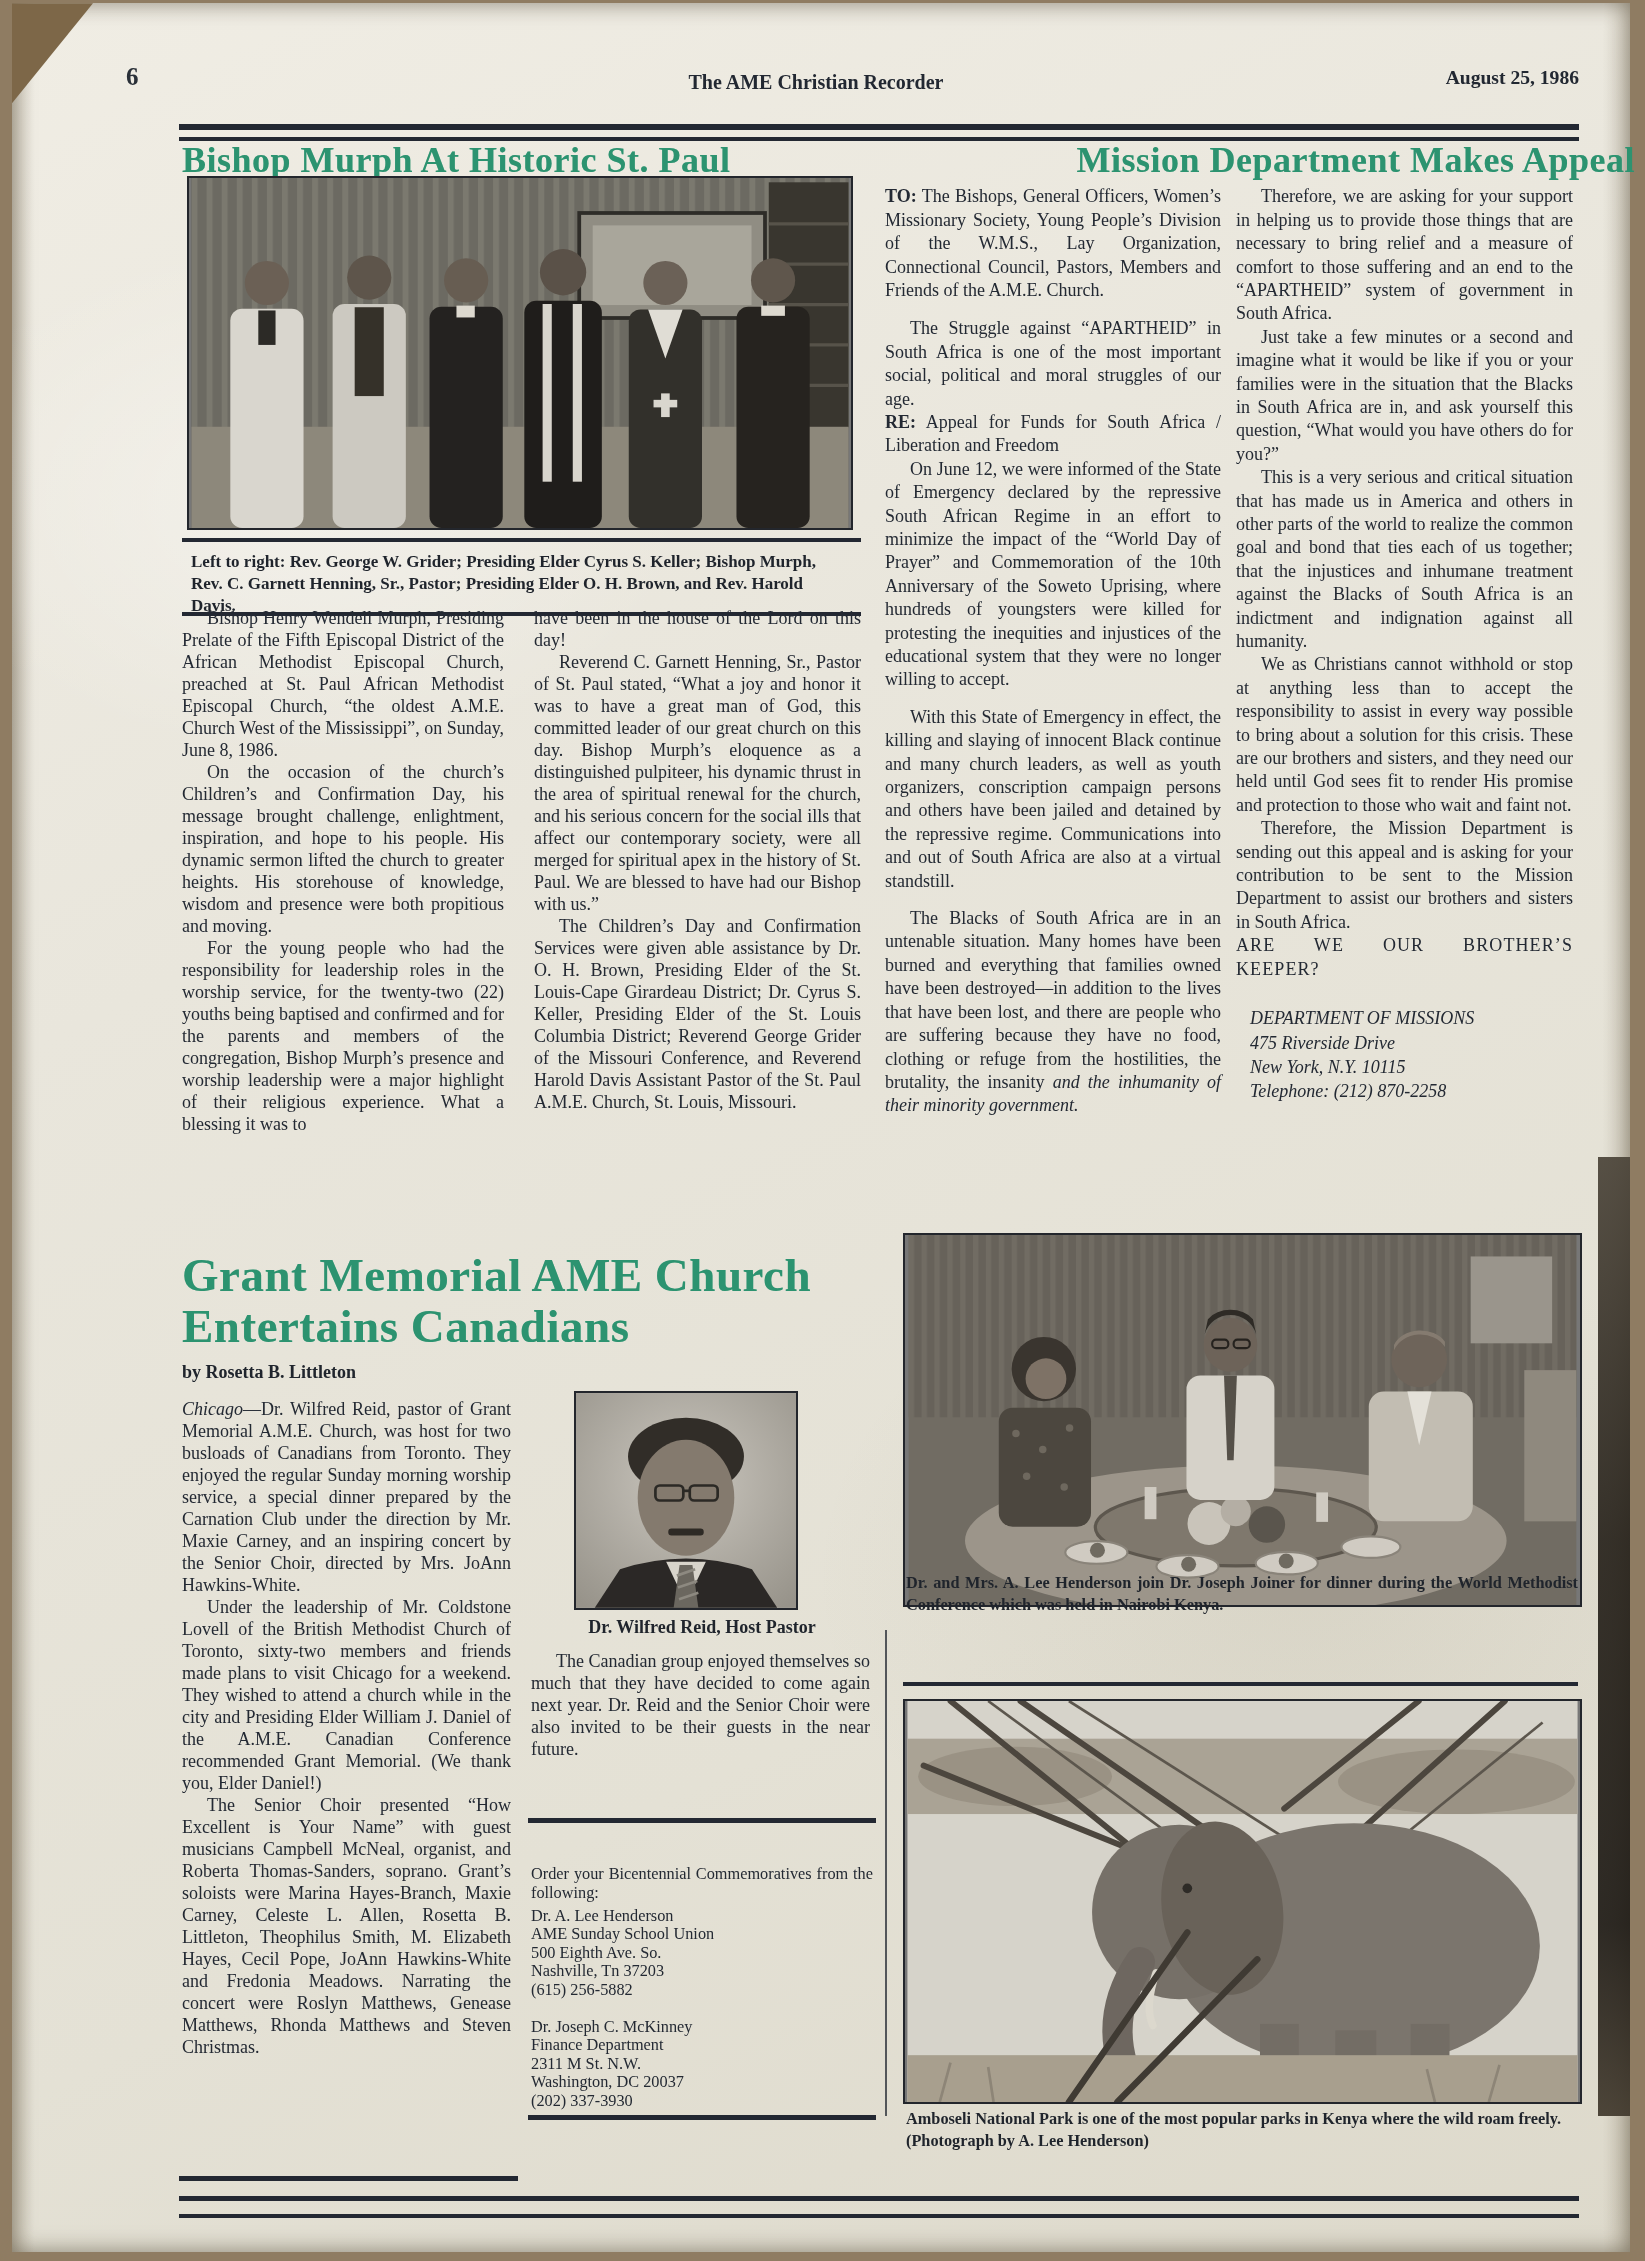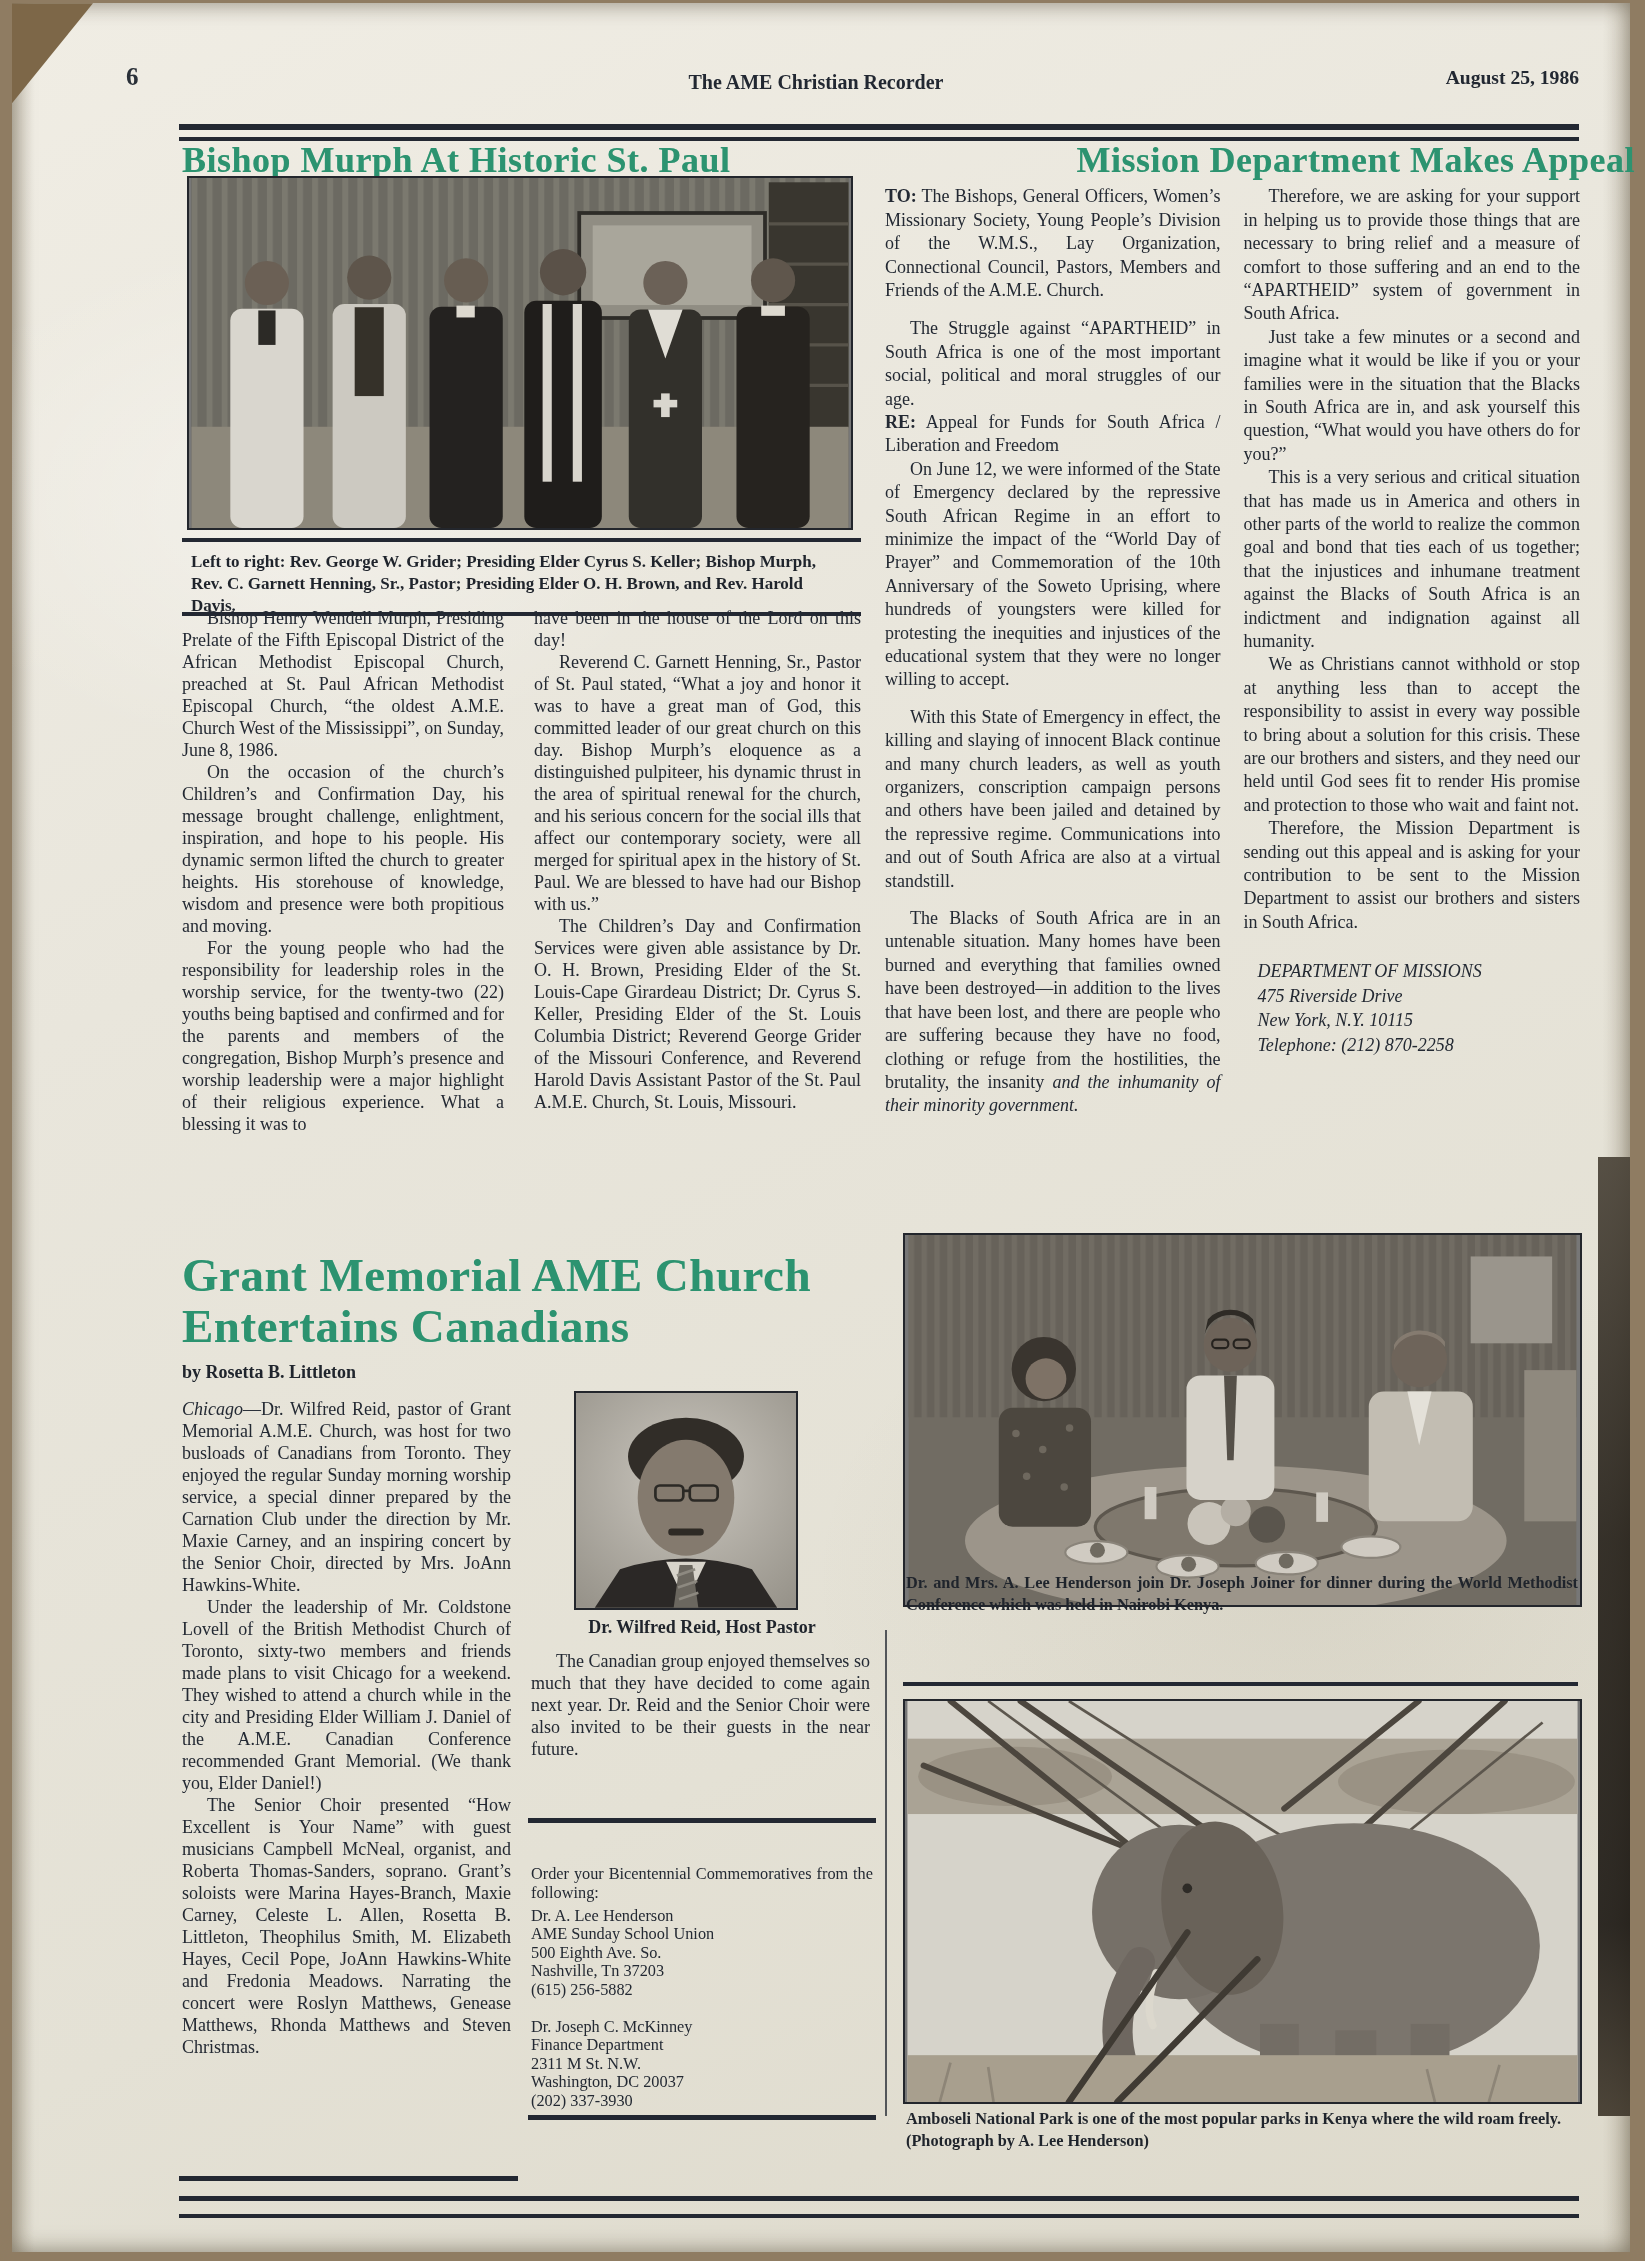--- a/index.html
+++ b/index.html
@@ -136,35 +136,36 @@
       </div>
       <div class="col bodysize" style="width:334px;font-family:Liberation Serif, serif;">
         <p class="para">have been in the house of the Lord on this day!</p>
         <p class="para ind">Reverend C. Garnett Henning, Sr., Pastor of St. Paul stated, “What a joy and honor it was to have a great man of God, this committed leader of our great church on this day. Bishop Murph’s eloquence as a distinguished pulpiteer, his dynamic thrust in the area of spiritual renewal for the church, and his serious concern for the social ills that affect our contemporary society, were all merged for spiritual apex in the history of St. Paul. We are blessed to have had our Bishop with us.”</p>
         <p class="para ind">The Children’s Day and Confirmation Services were given able assistance by Dr. O. H. Brown, Presiding Elder of the St. Louis-Cape Girardeau District; Dr. Cyrus S. Keller, Presiding Elder of the St. Louis Columbia District; Reverend George Grider of the Missouri Conference, and Reverend Harold Davis Assistant Pastor of the St. Paul A.M.E. Church, St. Louis, Missouri.</p>
       </div>
     </div>
 
     <div class="abs headline h-small" style="left:922px;top:136px;width:701px;text-align:right;">Mission Department Makes Appeal</div>
 
-    <div class="abs cols2" style="left:873px;top:182px;width:695px;gap:23px;">
+    <div class="abs cols2" style="left:873px;top:182px;width:695px;gap:15px;">
       <div class="col missionsize" style="width:336px;">
         <p class="para"><b class="pfx">TO:</b><span> The Bishops, General Officers, Women’s Missionary Society, Young People’s Division of the W.M.S., Lay Organization, Connectional Council, Pastors, Members and Friends of the A.M.E. Church.</span></p>
         <p class="para ind" style="margin-top:15px;"><span>The Struggle against “APARTHEID” in South Africa is one of the most important social, political and moral struggles of our age.</span></p>
         <p class="para"><b class="pfx">RE:</b><span> Appeal for Funds for South Africa / Liberation and Freedom</span></p>
         <p class="para ind"><span>On June 12, we were informed of the State of Emergency declared by the repressive South African Regime in an effort to minimize the impact of the “World Day of Prayer” and Commemoration of the 10th Anniversary of the Soweto Uprising, where hundreds of youngsters were killed for protesting the inequities and injustices of the educational system that they were no longer willing to accept.</span></p>
         <p class="para ind" style="margin-top:14px;"><span>With this State of Emergency in effect, the killing and slaying of innocent Black continue and many church leaders, as well as youth organizers, conscription campaign persons and others have been jailed and detained by the repressive regime. Communications into and out of South Africa are also at a virtual standstill.</span></p>
         <p class="para ind" style="margin-top:14px;"><span>The Blacks of South Africa are in an untenable situation. Many homes have been burned and everything that families owned have been destroyed—in addition to the lives that have been lost, and there are people who are suffering because they have no food, clothing or refuge from the hostilities, the brutality, the insanity </span><i>and the inhumanity of their minority government.</i></p>
       </div>
       <div class="col missionsize" style="width:337px;">
         <p class="para ind">Therefore, we are asking for your support in helping us to provide those things that are necessary to bring relief and a measure of comfort to those suffering and an end to the “APARTHEID” system of government in South Africa.</p>
         <p class="para ind">Just take a few minutes or a second and imagine what it would be like if you or your families were in the situation that the Blacks in South Africa are in, and ask yourself this question, “What would you have others do for you?”</p>
         <p class="para ind">This is a very serious and critical situation that has made us in America and others in other parts of the world to realize the common goal and bond that ties each of us together; that the injustices and inhumane treatment against the Blacks of South Africa is an indictment and indignation against all humanity.</p>
         <p class="para ind">We as Christians cannot withhold or stop at anything less than to accept the responsibility to assist in every way possible to bring about a solution for this crisis. These are our brothers and sisters, and they need our held until God sees fit to render His promise and protection to those who wait and faint not.</p>
         <p class="para ind">Therefore, the Mission Department is sending out this appeal and is asking for your contribution to be sent to the Mission Department to assist our brothers and sisters in South Africa.</p>
+        <p class="para keeper">ARE WE OUR BROTHER’S KEEPER?</p>
         <div style="margin-top:25px;padding-left:14px;">
           <div class="adr">DEPARTMENT OF MISSIONS</div>
           <div class="adr">475 Riverside Drive</div>
           <div class="adr">New York, N.Y. 10115</div>
           <div class="adr">Telephone: (212) 870-2258</div>
         </div>
       </div>
     </div>
 
     <div class="abs headline h-big" style="left:170px;top:1247px;width:695px;">Grant Memorial AME Church</div>

